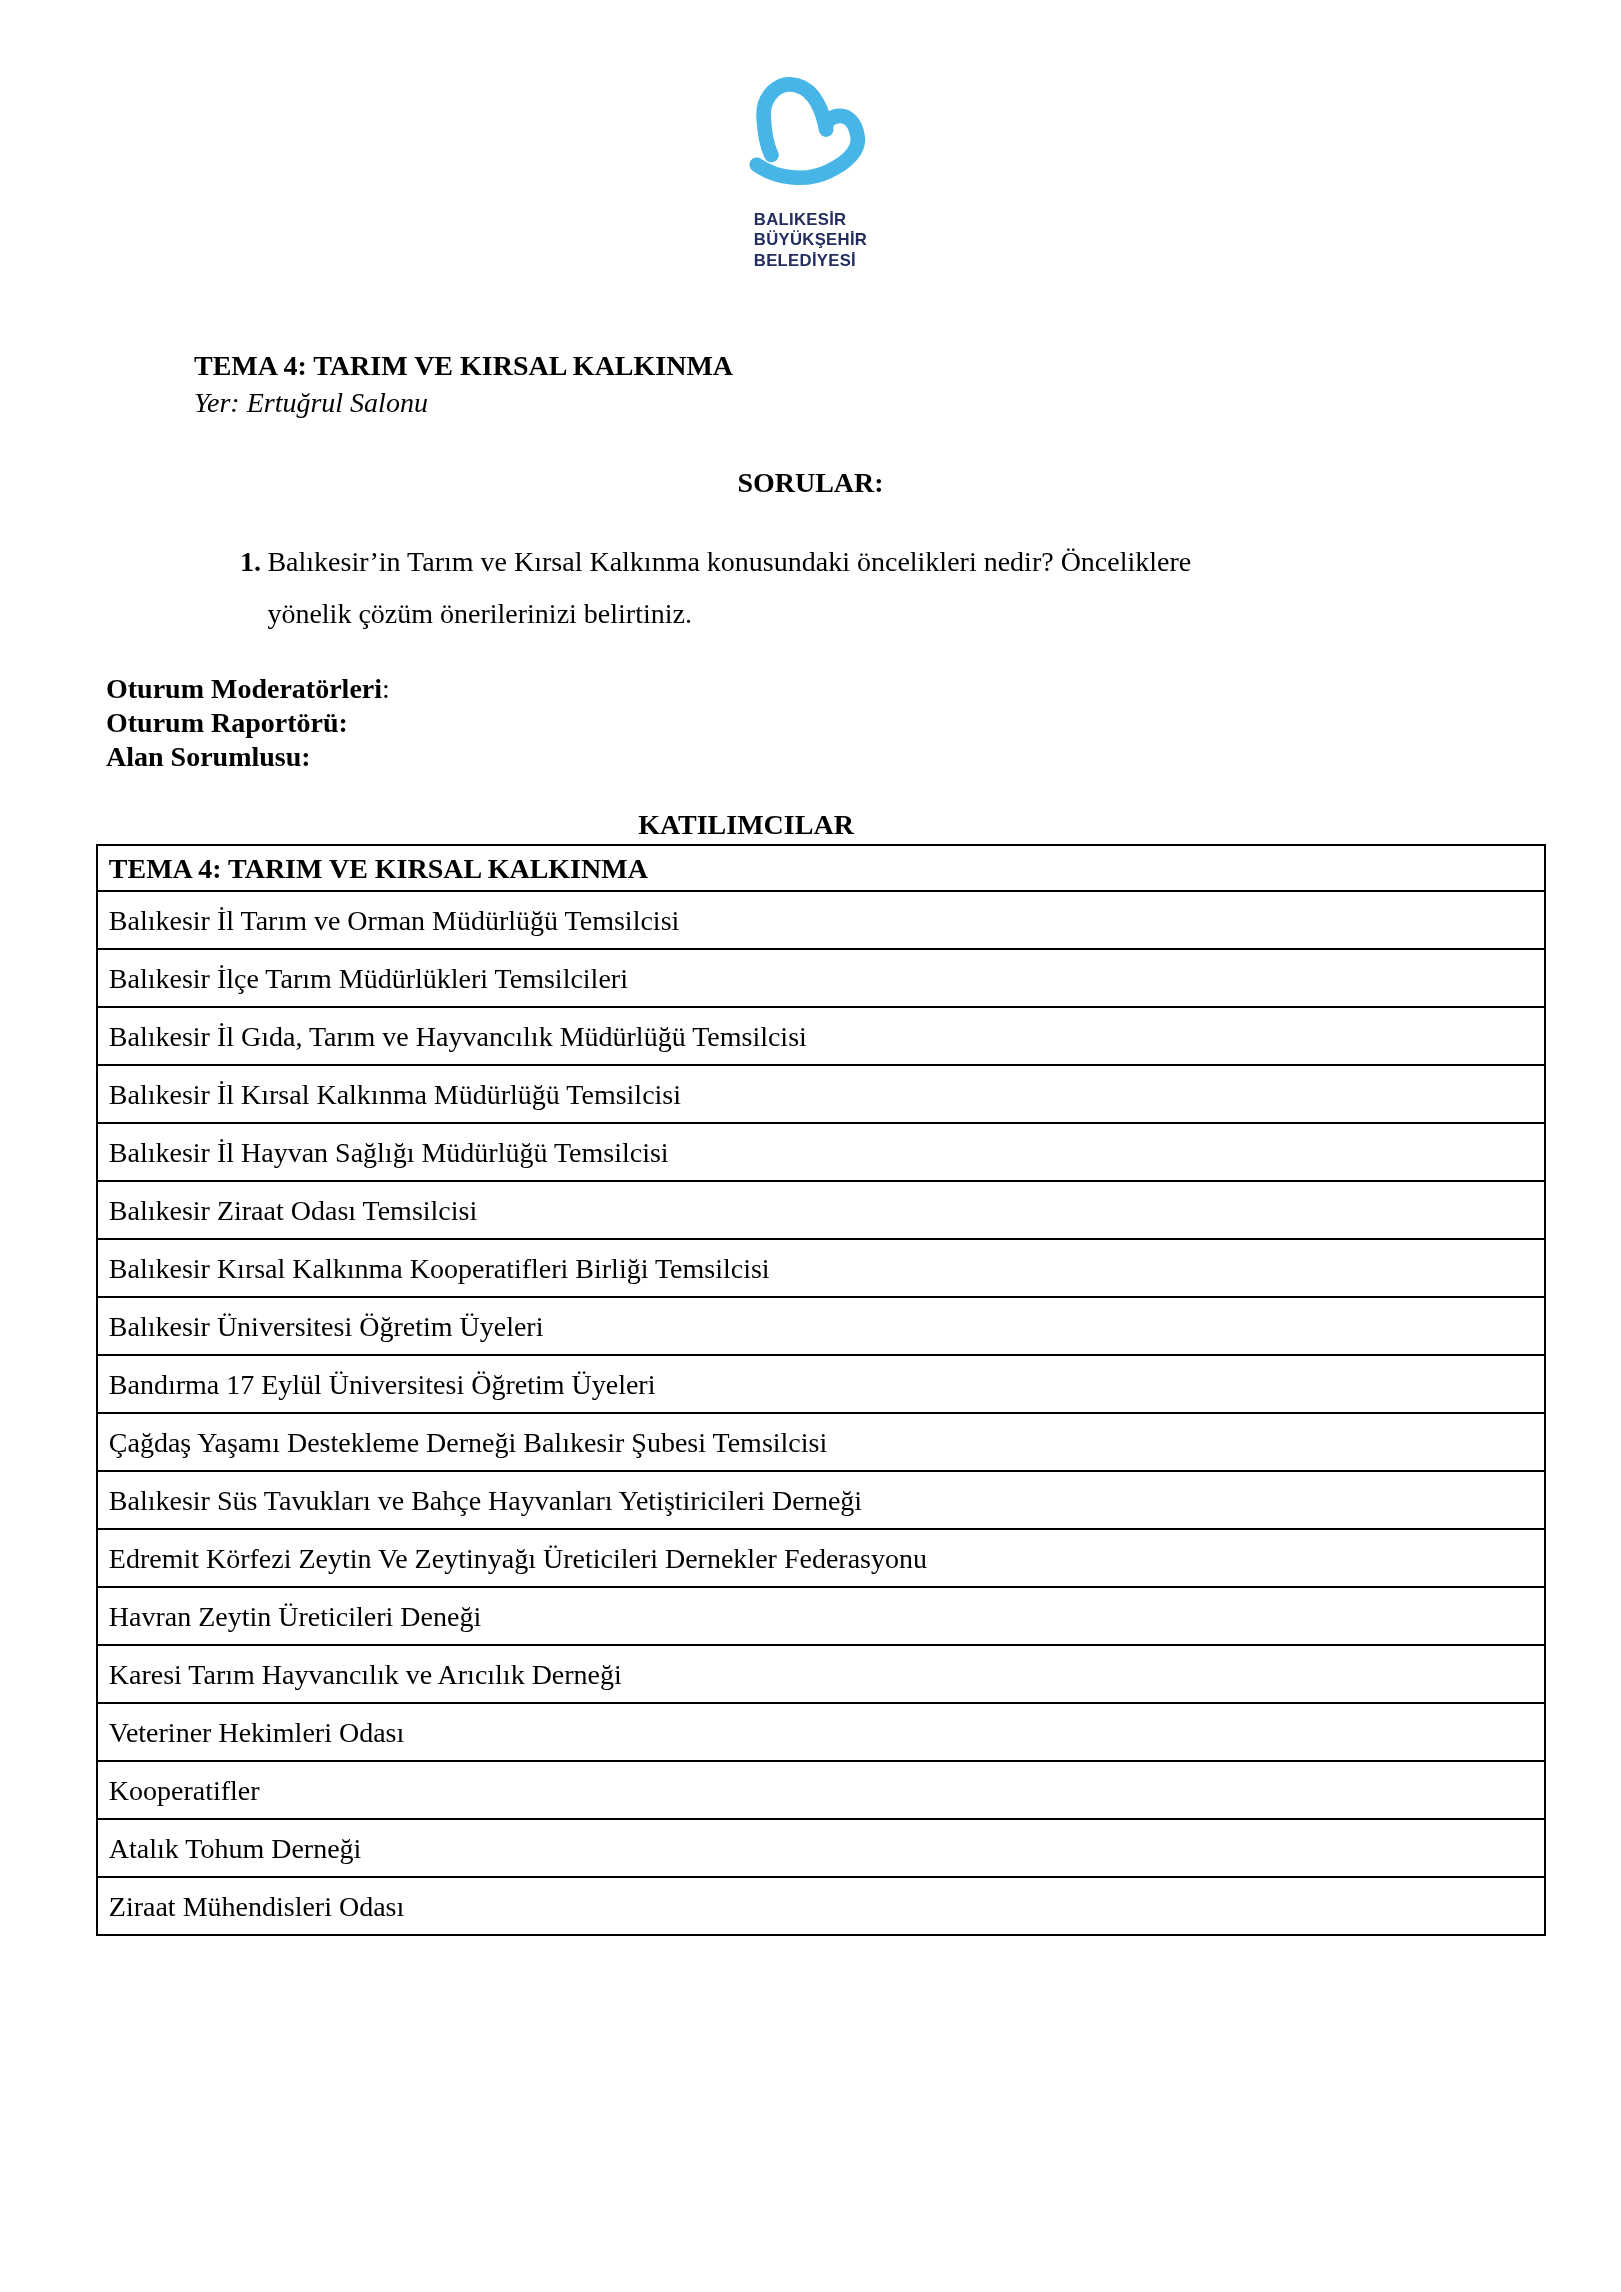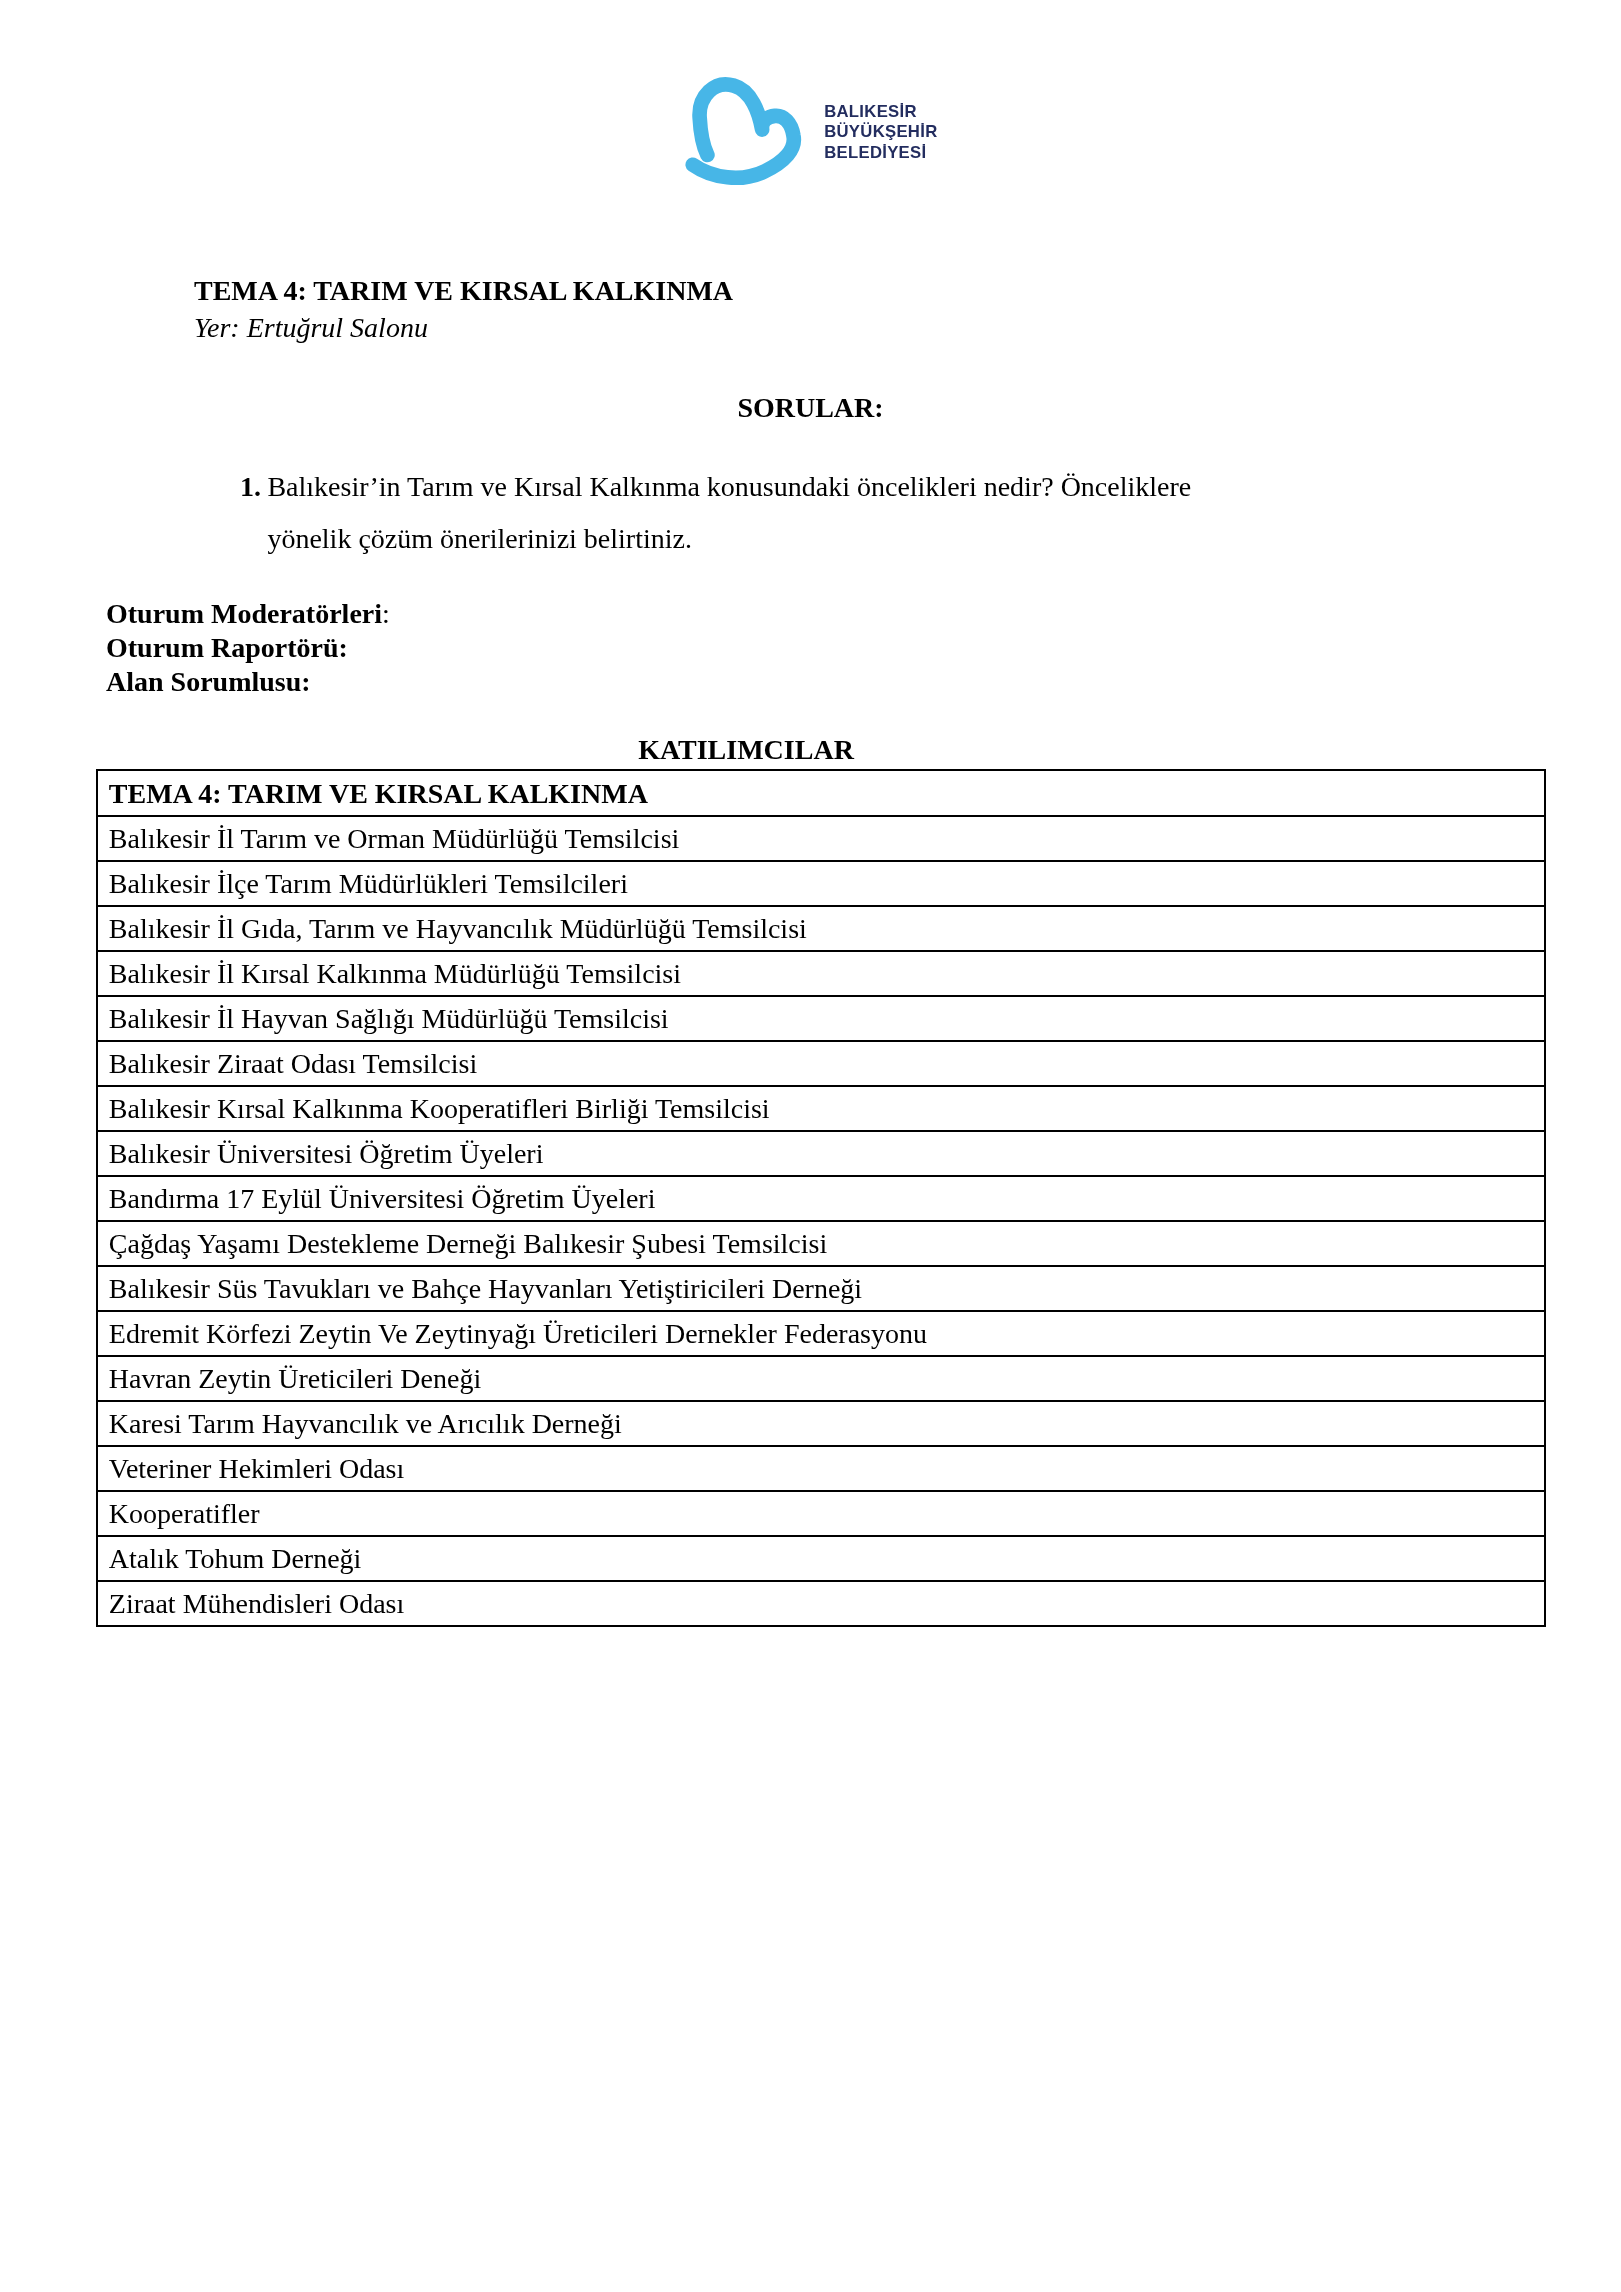--- a/index.html
+++ b/index.html
@@ -13,20 +13,21 @@
     overflow: hidden;
   }
 
   
   .logo-row {
     padding-top: 69px;
     display: flex;
     justify-content: center;
     align-items: center;
     gap: 13.7px;
+    flex-direction: column;
   }
   .logo-icon { width: 127px; height: 127px; flex: 0 0 auto; }
   .logo-text {
     font-family: "Liberation Sans", "DejaVu Sans", sans-serif;
     font-weight: bold;
     font-size: 16.7px;
     line-height: 20.6px;
     letter-spacing: 0.3px;
     color: #232D5F;
   }
@@ -78,21 +79,21 @@
     font-size: 28px;
   }
   table.participants td {
     border: 2px solid #000;
     padding: 0 10.8px;
     vertical-align: middle;
     line-height: 37px;
   }
   tr.t-head { height: 46px; }
   tr.t-head td { font-weight: bold; }
-  tr.t-row { height: 45px; }
+  tr.t-row { height: 58px; }
 </style>
 </head>
 <body>
 
 <div class="page">
 
   <div class="logo-row">
     <svg class="logo-icon" viewBox="0 0 130 130" aria-hidden="true">
       <path d="M 10 98
                C 30 112, 60 116, 83 105

